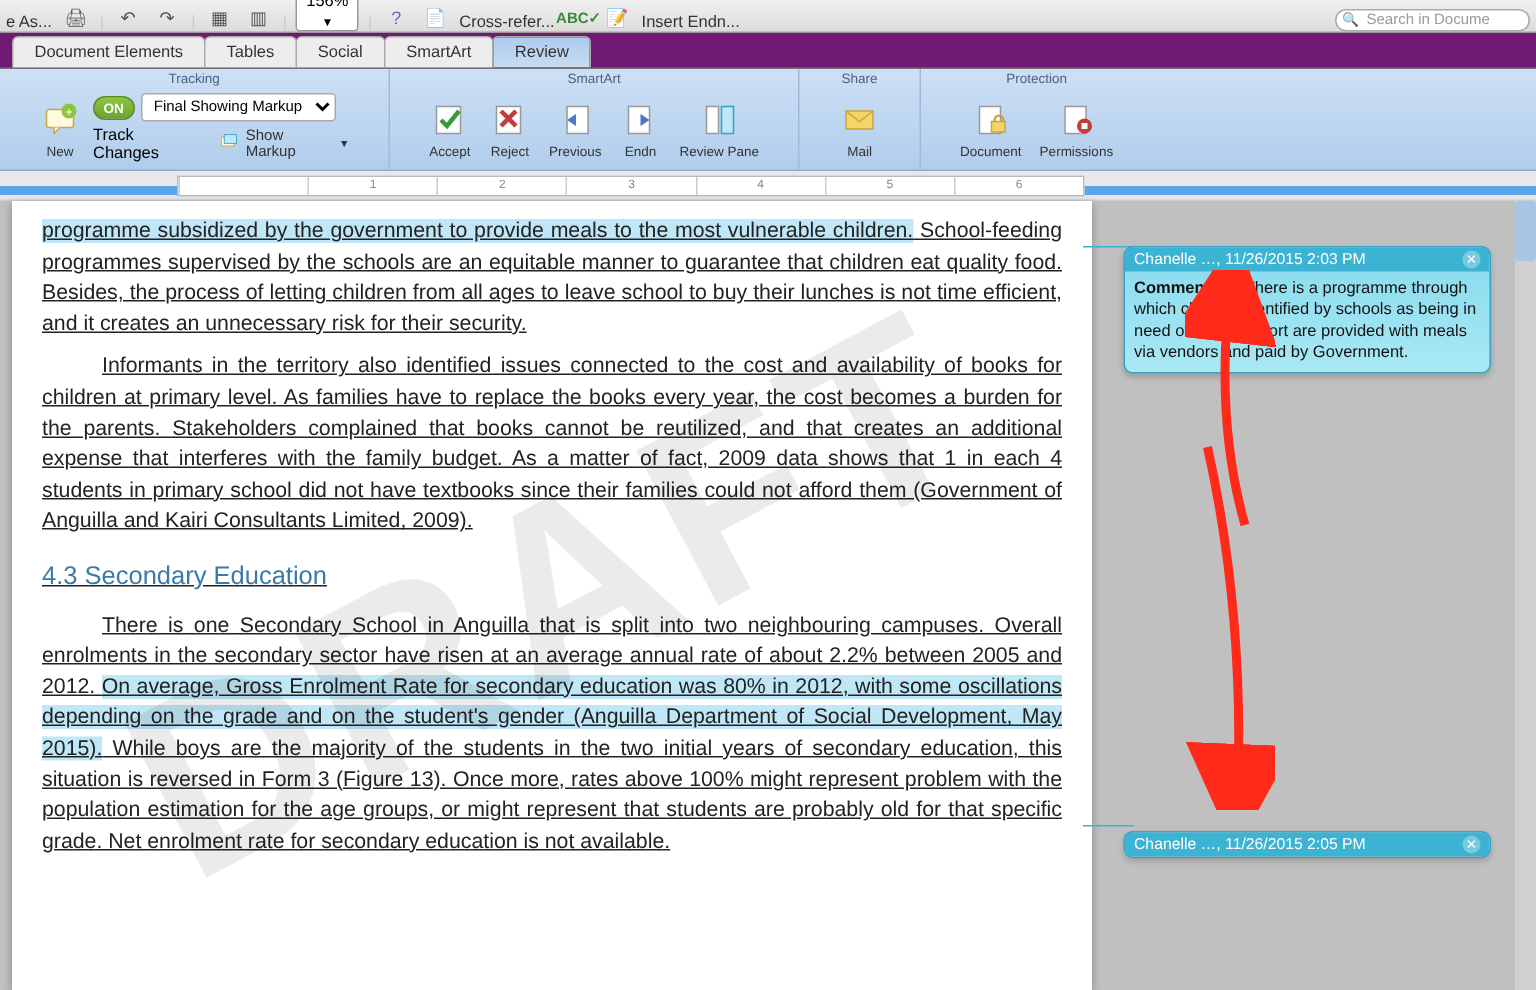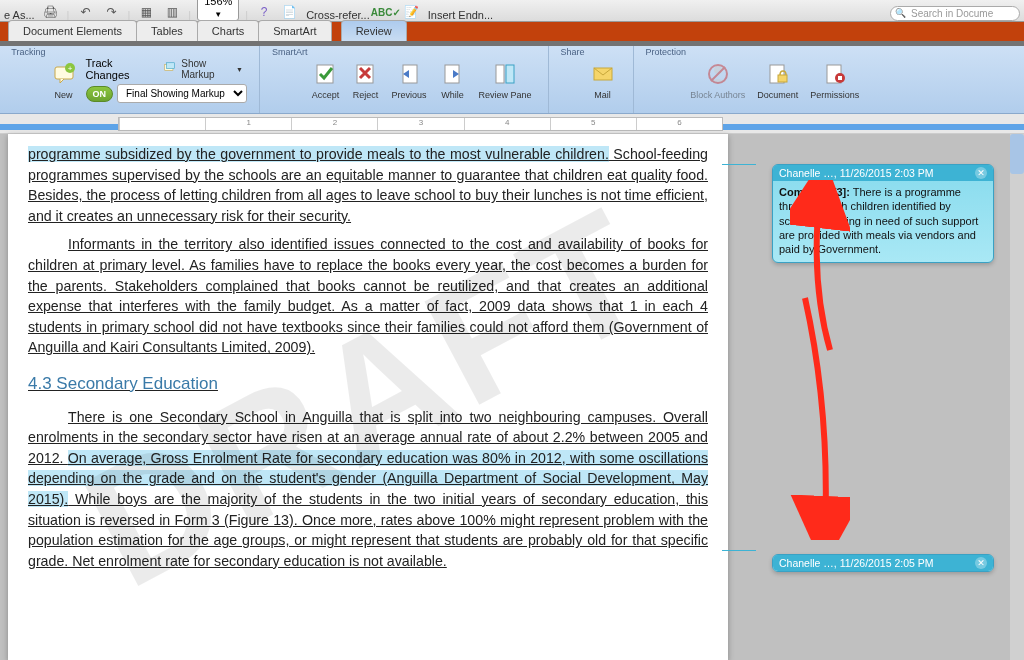--- a/index.html
+++ b/index.html
@@ -7,27 +7,27 @@
 
 
 .top-strip { background: linear-gradient(#f0f0f0, #dcdcdc); height: 22px; border-bottom: 1px solid #999; display: flex; align-items: flex-end; padding: 0 4px; gap: 6px; }
 .top-strip .icon-btn { width: 20px; height: 18px; display: flex; align-items: center; justify-content: center; color: #555; font-size: 12px; }
 .zoom-box { background: white; border: 1px solid #999; border-radius: 3px; padding: 1px 6px; font-size: 11px; display: flex; align-items: center; gap: 3px; flex-direction: column; }
 .top-link { color: #333; font-size: 11px; }
 .search-box { margin-left: auto; background: white; border: 1px solid #aaa; border-radius: 10px; padding: 1px 8px 1px 20px; font-size: 10px; color: #999; width: 130px; position: relative; }
 .search-box::before { content: "🔍"; position: absolute; left: 4px; font-size: 9px; color: #888; }
 
 
-.tab-bar { background: #c2410c; height: 24px; display: flex; align-items: flex-end; padding-left: 8px; border-bottom: 5px solid #737373; }
+.tab-bar { background: #701a75; height: 24px; display: flex; align-items: flex-end; padding-left: 8px; border-bottom: 1px solid #737373; }
 .tab { padding: 4px 14px; font-size: 11px; color: #333; border: 1px solid #aaa; border-bottom: none; border-radius: 4px 4px 0 0; background: #ededed; margin-right: -1px; cursor: pointer; }
-.tab.active { background: linear-gradient(#adcbee, #c8dcf2); position: relative; z-index: 2; margin-left: 10px; }
+.tab.active { background: linear-gradient(#adcbee, #c8dcf2); position: relative; z-index: 2; }
 
 
 .ribbon { background: linear-gradient(#cde0f5, #b1cdec); height: 68px; display: flex; border-bottom: 1px solid #8aa9cc; }
-.ribbon-group { border-right: 1px solid #9fb9d6; padding: 0 12px; display: flex; flex-direction: row; justify-content: flex-end; }
+.ribbon-group { border-right: 1px solid #9fb9d6; padding: 0 22px; display: flex; flex-direction: column; justify-content: flex-end; }
 .ribbon-group-title { font-size: 9px; color: #4a6284; text-align: center; padding: 1px 0; }
 .ribbon-group-body { display: flex; align-items: center; gap: 4px; flex: 1; }
 .rbtn { display: flex; flex-direction: column; align-items: center; gap: 2px; padding: 2px 4px; cursor: pointer; }
 .rbtn .ricon { width: 28px; height: 28px; display: flex; align-items: center; justify-content: center; font-size: 20px; }
 .rbtn .rlabel { font-size: 9px; color: #333; }
 .toggle-on { background: linear-gradient(#8cc63f,#6ba32f); color: white; font-size: 9px; font-weight: bold; padding: 2px 6px; border-radius: 8px; border: 1px solid #5a8a28; }
 .markup-select { background: white; border: 1px solid #aaa; border-radius: 3px; font-size: 10px; padding: 2px 4px; width: 130px; }
 .show-markup-btn { display: flex; align-items: center; gap: 4px; font-size: 10px; color: #333; padding: 2px 4px; }
 
 
@@ -41,21 +41,21 @@
 .page { background: white; margin: 0 0 0 8px; width: 720px; padding: 10px 20px 10px 20px; position: relative; box-shadow: 0 2px 6px rgba(0,0,0,0.3); overflow: hidden; }
 .page-text { font-family: "Gill Sans", "Segoe UI", sans-serif; font-size: 14.2px; line-height: 1.45; color: #222; text-align: justify; text-decoration: underline; }
 .page-text p { margin-bottom: 8px; }
 .page-text .indent { text-indent: 40px; }
 .hl { background: #bfe7f7; }
 .section-heading { color: #3a7aa8; font-size: 17px; font-weight: 500; margin: 14px 0 10px 0; }
 .watermark { position: absolute; top: 50%; left: 50%; transform: translate(-50%, -50%) rotate(-28deg); font-size: 170px; color: rgba(0,0,0,0.08); font-weight: bold; font-family: Arial; letter-spacing: 6px; pointer-events: none; }
 
 
 .comments-pane { width: 280px; position: relative; padding: 6px; }
-.comment-balloon { position: absolute; right: 14px; width: 222px; background: linear-gradient(#72cce5 0%, #8adcee 8%, #a9e8f5 100%); border: 1px solid #3aa1c4; border-radius: 6px; box-shadow: 0 2px 4px rgba(0,0,0,0.2); font-size: 11px; overflow: hidden; }
+.comment-balloon { position: absolute; right: 14px; width: 245px; background: linear-gradient(#72cce5 0%, #8adcee 8%, #a9e8f5 100%); border: 1px solid #3aa1c4; border-radius: 6px; box-shadow: 0 2px 4px rgba(0,0,0,0.2); font-size: 11px; overflow: hidden; }
 .comment-header { background: #3db3d4; color: white; padding: 2px 6px; font-size: 10.5px; display: flex; justify-content: space-between; align-items: center; }
 .comment-close { background: rgba(255,255,255,0.3); width: 12px; height: 12px; border-radius: 50%; display: flex; align-items: center; justify-content: center; font-size: 9px; cursor: pointer; }
 .comment-body { padding: 4px 6px 6px 6px; color: #111; font-size: 11px; line-height: 1.3; }
 .comment-body b { font-weight: bold; }
 .connector { position: absolute; height: 1px; border-top: 1px solid #3db3d4; }
 
 
 .arrow { position: absolute; pointer-events: none; z-index: 100; }
 
 
@@ -88,21 +88,21 @@
   <span class="top-link">Cross-refer...</span>
   <span class="icon-btn" style="color:#3a8a3a;font-size:10px;font-weight:bold">ABC✓</span>
   <span class="icon-btn">📝</span>
   <span class="top-link">Insert Endn...</span>
   <div class="search-box"><span>Search in Docume</span></div>
 </div>
 
 <div class="tab-bar">
   <div class="tab">Document Elements</div>
   <div class="tab">Tables</div>
-  <div class="tab">Charts</div>
+  <div class="tab">Social</div>
   <div class="tab">SmartArt</div>
   <div class="tab active">Review</div>
 </div>
 
 <div class="ribbon">
 
   <div class="ribbon-group" style="width:260px">
     <div class="ribbon-group-title">Tracking</div>
     <div class="ribbon-group-body">
       <div class="rbtn">
@@ -110,37 +110,37 @@
           <svg class="svg-icon" viewBox="0 0 24 24">
               <rect x="3" y="5" width="18" height="12" rx="2" fill="#fffbe0" stroke="#c9a84a"></rect>
               <path d="M8 17 L8 21 L12 17" fill="#fffbe0" stroke="#c9a84a"></path>
               <circle cx="18" cy="6" r="5" fill="#8cc63f"></circle>
               <text x="18" y="9" font-size="8" fill="white" text-anchor="middle">+</text>
             </svg>
         </div>
         <div class="rlabel">New</div>
       </div>
       <div style="display:flex;flex-direction:column;gap:2px">
+        <div style="display:flex;gap:4px;align-items:center">
+          <span class="toggle-on">ON</span>
+          <select class="markup-select"><option>Final Showing Markup</option></select>
+        </div>
         <div style="display:flex;gap:8px;align-items:center">
           <span class="rlabel">Track Changes</span>
           <div class="show-markup-btn">
             <span>
               <svg width="14" height="14" viewBox="0 0 24 24">
                   <rect x="3" y="6" width="14" height="10" fill="#fffbe0" stroke="#c9a84a"></rect>
                   <rect x="6" y="3" width="14" height="10" fill="#bfe7f7" stroke="#3aa1c4"></rect>
                 </svg>
             </span>
             <span>Show Markup</span>
             <span style="font-size:7px">▼</span>
           </div>
         </div>
-        <div style="display:flex;gap:4px;align-items:center">
-          <span class="toggle-on">ON</span>
-          <select class="markup-select"><option>Final Showing Markup</option></select>
-        </div>
       </div>
     </div>
   </div>
 
   <div class="ribbon-group">
     <div class="ribbon-group-title">SmartArt</div>
     <div class="ribbon-group-body">
       <div class="rbtn">
         <div class="ricon">
             <svg class="svg-icon" viewBox="0 0 24 24">
@@ -168,21 +168,21 @@
           </div>
         <div class="rlabel">Previous</div>
       </div>
       <div class="rbtn">
         <div class="ricon">
             <svg class="svg-icon" viewBox="0 0 24 24">
               <rect x="4" y="3" width="14" height="18" fill="#fff" stroke="#999"></rect>
               <path d="M12 8 L18 12 L12 16" fill="#4a7ac7"></path>
             </svg>
           </div>
-        <div class="rlabel">While</div>
+        <div class="rlabel">Endn</div>
       </div>
       <div class="rbtn">
         <div class="ricon">
             <svg class="svg-icon" viewBox="0 0 24 24">
               <rect x="3" y="3" width="8" height="18" fill="#fff" stroke="#999"></rect>
               <rect x="13" y="3" width="8" height="18" fill="#bfe7f7" stroke="#3aa1c4"></rect>
             </svg>
           </div>
         <div class="rlabel">Review Pane</div>
       </div>
@@ -200,31 +200,20 @@
             </svg>
           </div>
         <div class="rlabel">Mail</div>
       </div>
     </div>
   </div>
 
   <div class="ribbon-group" style="border-right:none">
     <div class="ribbon-group-title">Protection</div>
     <div class="ribbon-group-body">
-      <div class="rbtn" style="opacity:0.5">
-        <div class="ricon">
-            <svg class="svg-icon" viewBox="0 0 24 24">
-              <circle cx="12" cy="8" r="4" fill="#ccc"></circle>
-              <path d="M4 20 Q12 14 20 20" fill="#ccc"></path>
-              <circle cx="12" cy="12" r="9" fill="none" stroke="#c73a3a" stroke-width="2"></circle>
-              <line x1="5" y1="19" x2="19" y2="5" stroke="#c73a3a" stroke-width="2"></line>
-            </svg>
-          </div>
-        <div class="rlabel">Block Authors</div>
-      </div>
       <div class="rbtn">
         <div class="ricon">
             <svg class="svg-icon" viewBox="0 0 24 24">
               <rect x="4" y="3" width="14" height="18" fill="#fff" stroke="#999"></rect>
               <rect x="12" y="13" width="9" height="7" fill="#f5d56a" stroke="#c7a73a"></rect>
               <path d="M14 13 Q14 9 17 9 Q20 9 20 13" fill="none" stroke="#c7a73a" stroke-width="1.5"></path>
             </svg>
           </div>
         <div class="rlabel">Document</div>
       </div>

